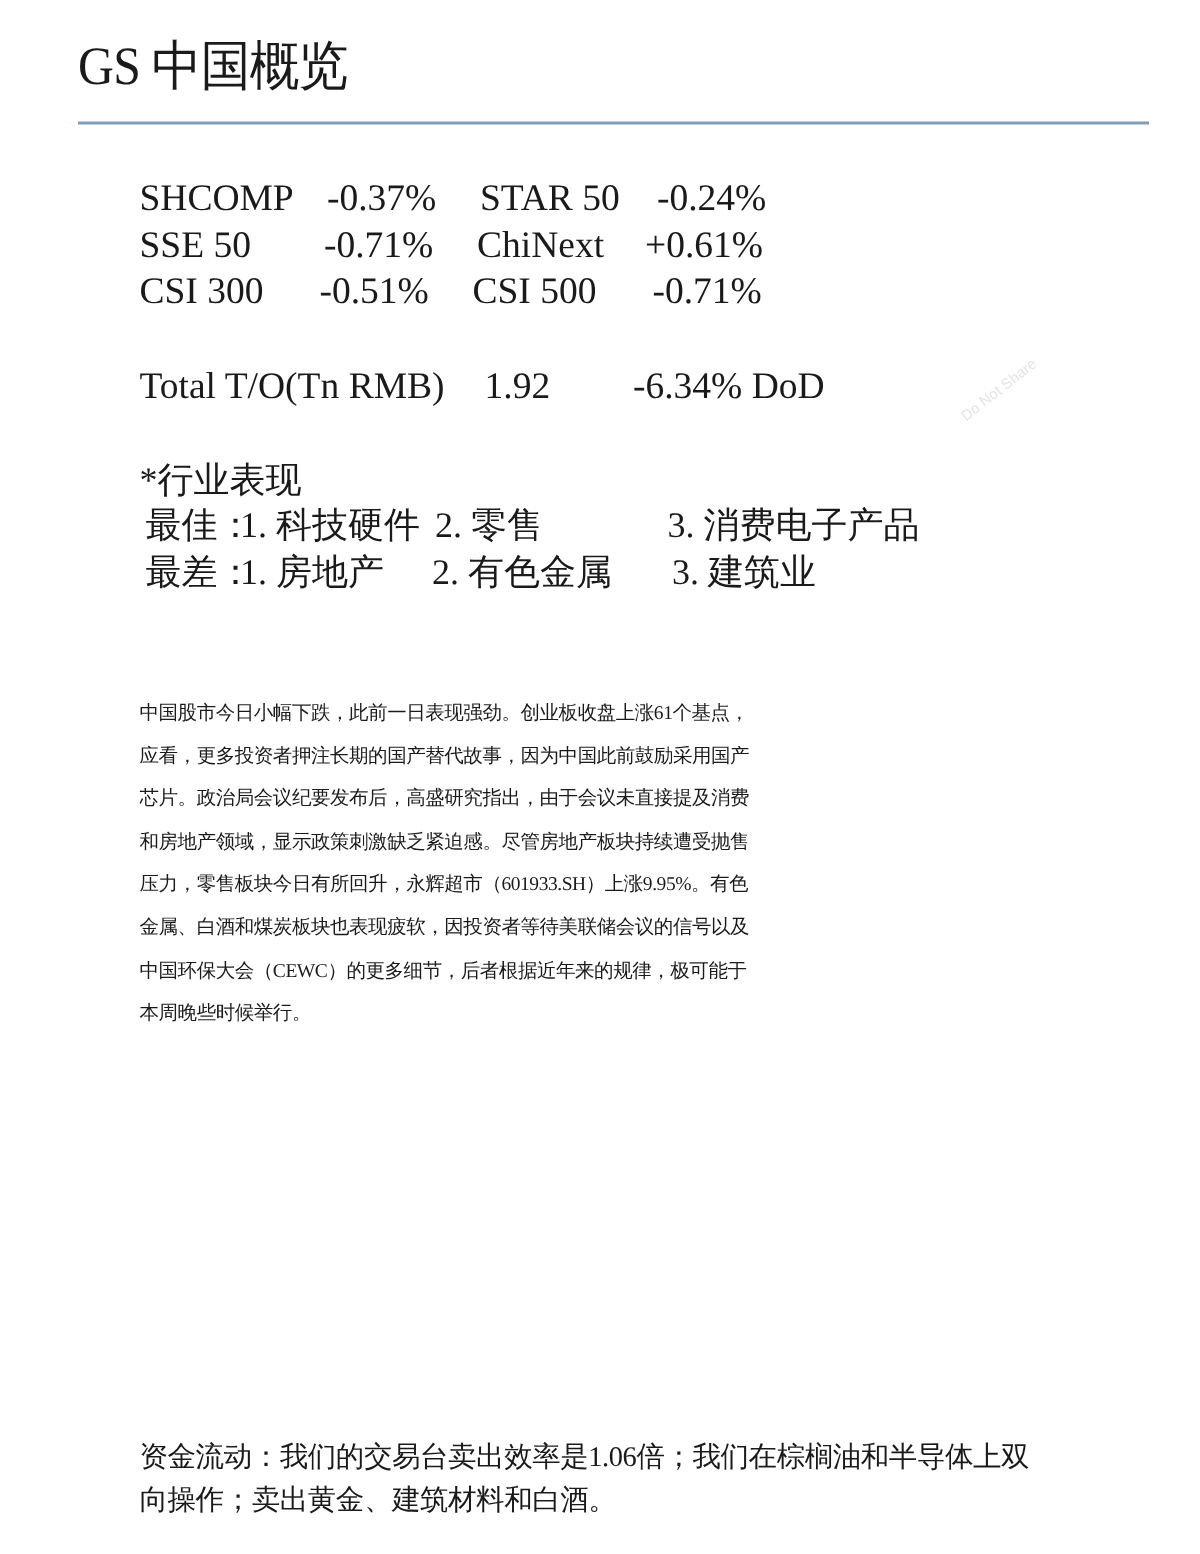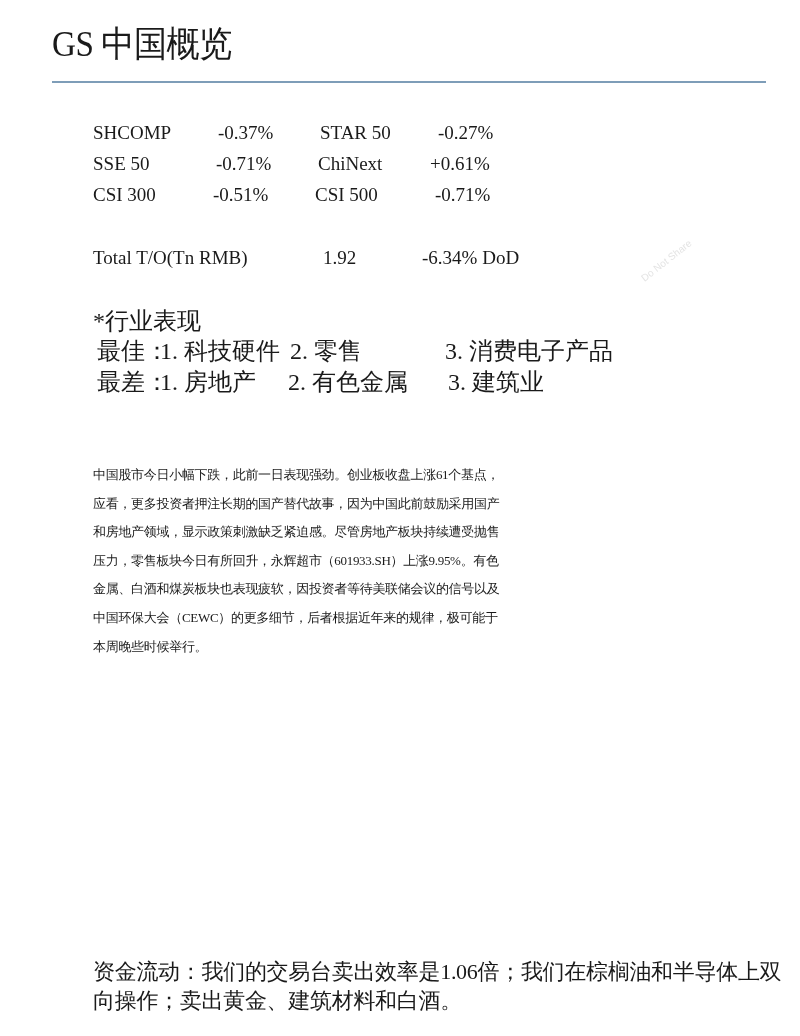--- a/index.html
+++ b/index.html
@@ -7,48 +7,48 @@
       width: 800px; height: 1036px; background: #ffffff; position: relative; overflow: hidden;
       font-family: "Liberation Serif", "DejaVu Serif", serif; color: #1a1a1a;
     }
     .title {
       position: absolute; left: 52px; top: 20px; font-size: 36px; line-height: 48px;
       letter-spacing: -0.5px; transform: scaleX(0.92); transform-origin: left center;
     }
     .rule {
       position: absolute; left: 52px; top: 81px; width: 714px; height: 2px; background: #7e9db8;
     }
-    .idx { position: absolute; font-size: 19px; line-height: 24px; white-space: nowrap; }
+    .idx { position: absolute; font-size: 25px; line-height: 24px; white-space: nowrap; }
     .txt { position: absolute; font-size: 24px; line-height: 24px; white-space: nowrap; }
     .para {
       position: absolute; left: 93px; top: 461px; width: 670px;
       font-size: 13px; line-height: 28.6px;
     }
     .para span { display: block; white-space: nowrap; letter-spacing: -0.3px; }
     .flow {
       position: absolute; left: 93px; top: 958px; width: 670px;
-      font-size: 22px; line-height: 28.6px;
+      font-size: 19px; line-height: 28.6px;
     }
     .flow span { display: block; white-space: nowrap; letter-spacing: -0.3px; }
     .wm {
       position: absolute; left: 636px; top: 255px; font-family: "Liberation Sans", sans-serif;
       font-size: 10px; color: #e4e4e4; transform: rotate(-38deg); white-space: nowrap;
     }
   </style>
 </head>
 <body>
 
 <div class="title">GS 中国概览</div>
 <div class="rule"></div>
 
 <div>
   <span class="idx" style="left:93px;top:121px">SHCOMP</span>
   <span class="idx" style="left:218px;top:121px">-0.37%</span>
   <span class="idx" style="left:320px;top:121px">STAR 50</span>
-  <span class="idx" style="left:438px;top:121px">-0.27%</span>
+  <span class="idx" style="left:438px;top:121px">-0.24%</span>
 
   <span class="idx" style="left:93px;top:152px">SSE 50</span>
   <span class="idx" style="left:216px;top:152px">-0.71%</span>
   <span class="idx" style="left:318px;top:152px">ChiNext</span>
   <span class="idx" style="left:430px;top:152px">+0.61%</span>
 
   <span class="idx" style="left:93px;top:183px">CSI 300</span>
   <span class="idx" style="left:213px;top:183px">-0.51%</span>
   <span class="idx" style="left:315px;top:183px">CSI 500</span>
   <span class="idx" style="left:435px;top:183px">-0.71%</span>
@@ -68,20 +68,21 @@
   <span class="txt" style="left:445px;top:339px">3. 消费电子产品</span>
   <span class="txt" style="left:97px;top:370px">最差：</span>
   <span class="txt" style="left:160px;top:370px">1. 房地产</span>
   <span class="txt" style="left:288px;top:370px">2. 有色金属</span>
   <span class="txt" style="left:448px;top:370px">3. 建筑业</span>
 </div>
 
 <div class="para">
   <span>中国股市今日小幅下跌，此前一日表现强劲。创业板收盘上涨61个基点，</span>
   <span>应看，更多投资者押注长期的国产替代故事，因为中国此前鼓励采用国产</span>
+  <span>芯片。政治局会议纪要发布后，高盛研究指出，由于会议未直接提及消费</span>
   <span>和房地产领域，显示政策刺激缺乏紧迫感。尽管房地产板块持续遭受抛售</span>
   <span>压力，零售板块今日有所回升，永辉超市（601933.SH）上涨9.95%。有色</span>
   <span>金属、白酒和煤炭板块也表现疲软，因投资者等待美联储会议的信号以及</span>
   <span>中国环保大会（CEWC）的更多细节，后者根据近年来的规律，极可能于</span>
   <span>本周晚些时候举行。</span>
 </div>
 
 <div class="flow">
   <span>资金流动：我们的交易台卖出效率是1.06倍；我们在棕榈油和半导体上双</span>
   <span>向操作；卖出黄金、建筑材料和白酒。</span>

